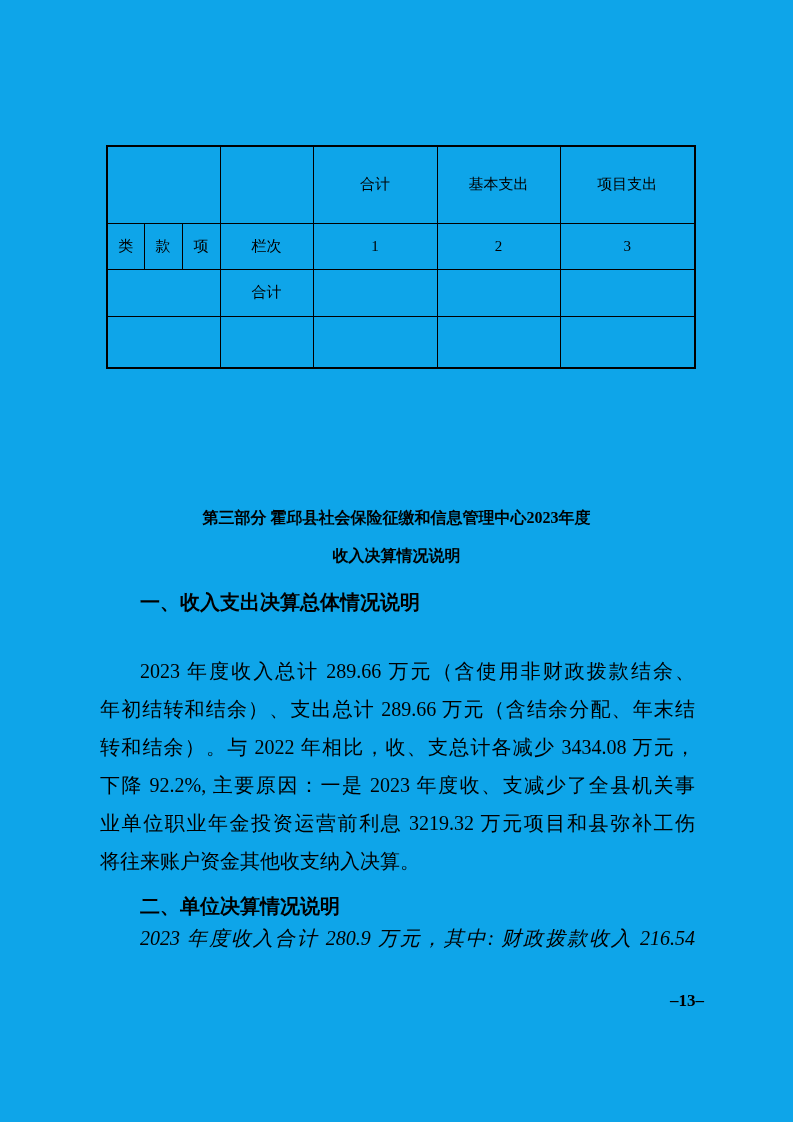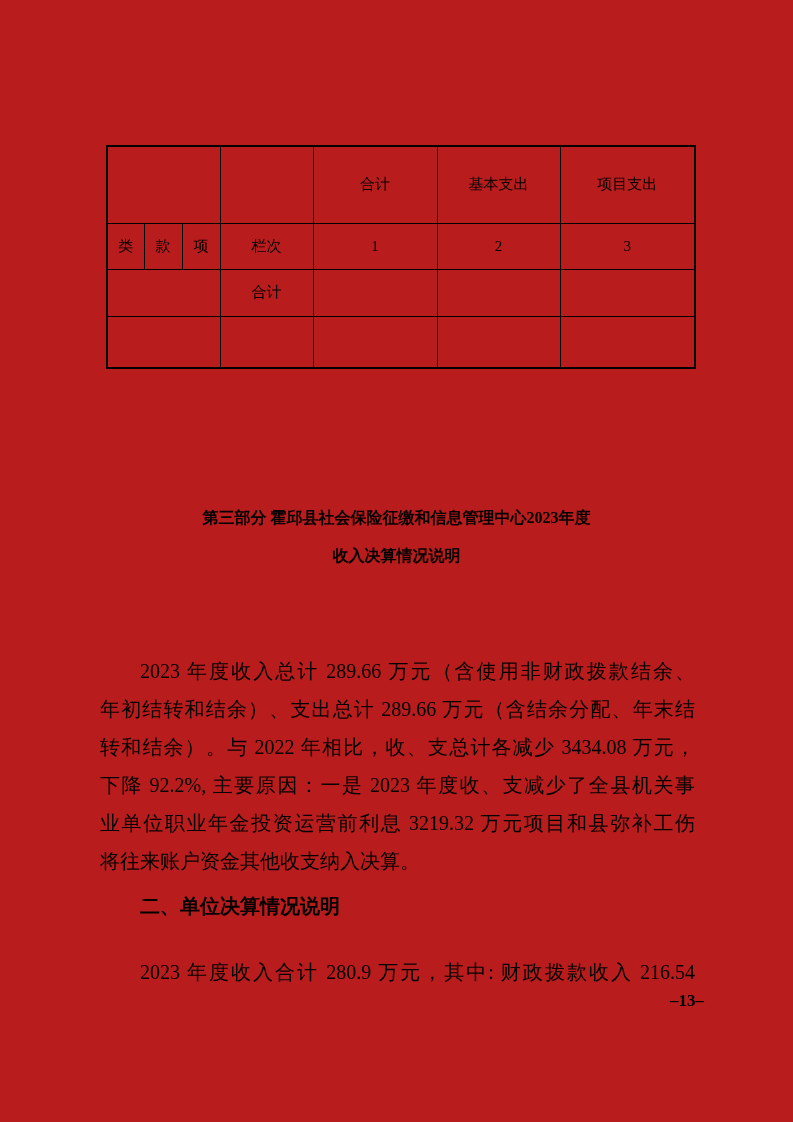--- a/index.html
+++ b/index.html
@@ -4,21 +4,21 @@
 <style>
   html,body{margin:0;padding:0;}
   body{
     width:793px;height:1122px;
     background:#ffffff;
     font-family:"Liberation Serif","DejaVu Serif",serif;
     color:#000;
     position:relative;
     overflow:hidden;
   }
-  .page{position:absolute;inset:0;background:#b91c1c;}
+  .page{position:absolute;inset:0;background:#0ea5e9;}
 
   
   table.fin-table{
     position:absolute;left:106px;top:145px;
     width:588px;
     border-collapse:collapse;
     table-layout:fixed;
     border:2px solid #000;
     font-size:15px;
   }
@@ -60,21 +60,21 @@
   }
   .subhead.h1{top:588px;}
   .subhead.h2{top:892px;}
 
   
   .para{
     position:absolute;left:100px;width:595px;
     font-size:20px;line-height:38px;margin-top:28px;
   }
   .para.p1{top:624px;}
-  .para.p2{top:925px;}
+  .para.p2{top:891px;font-style:italic;}
   .bl{text-align:justify;text-align-last:justify;}
   .bl.indent{text-indent:40px;}
   .bl.end{text-align-last:left;}
 
   
   .pagenum{
     position:absolute;left:648px;top:991px;width:56px;
     font-size:17px;text-align:right;font-weight:bold;
   }
 </style>
@@ -126,20 +126,21 @@
       </tr>
     </tbody>
   </table>
 
 
   <h1 class="title">
     <span>第三部分 霍邱县社会保险征缴和信息管理中心2023年度</span>
     <span>收入决算情况说明</span>
   </h1>
 
+  <h2 class="subhead h1">一、收入支出决算总体情况说明</h2>
 
   <div class="para p1">
     <div class="bl indent">2023 年度收入总计 289.66 万元（含使用非财政拨款结余、</div>
     <div class="bl">年初结转和结余）、支出总计 289.66 万元（含结余分配、年末结</div>
     <div class="bl">转和结余）。与 2022 年相比，收、支总计各减少 3434.08 万元，</div>
     <div class="bl">下降 92.2%, 主要原因：一是 2023 年度收、支减少了全县机关事</div>
     <div class="bl">业单位职业年金投资运营前利息 3219.32 万元项目和县弥补工伤</div>
     <div class="bl end">将往来账户资金其他收支纳入决算。</div>
   </div>
 

